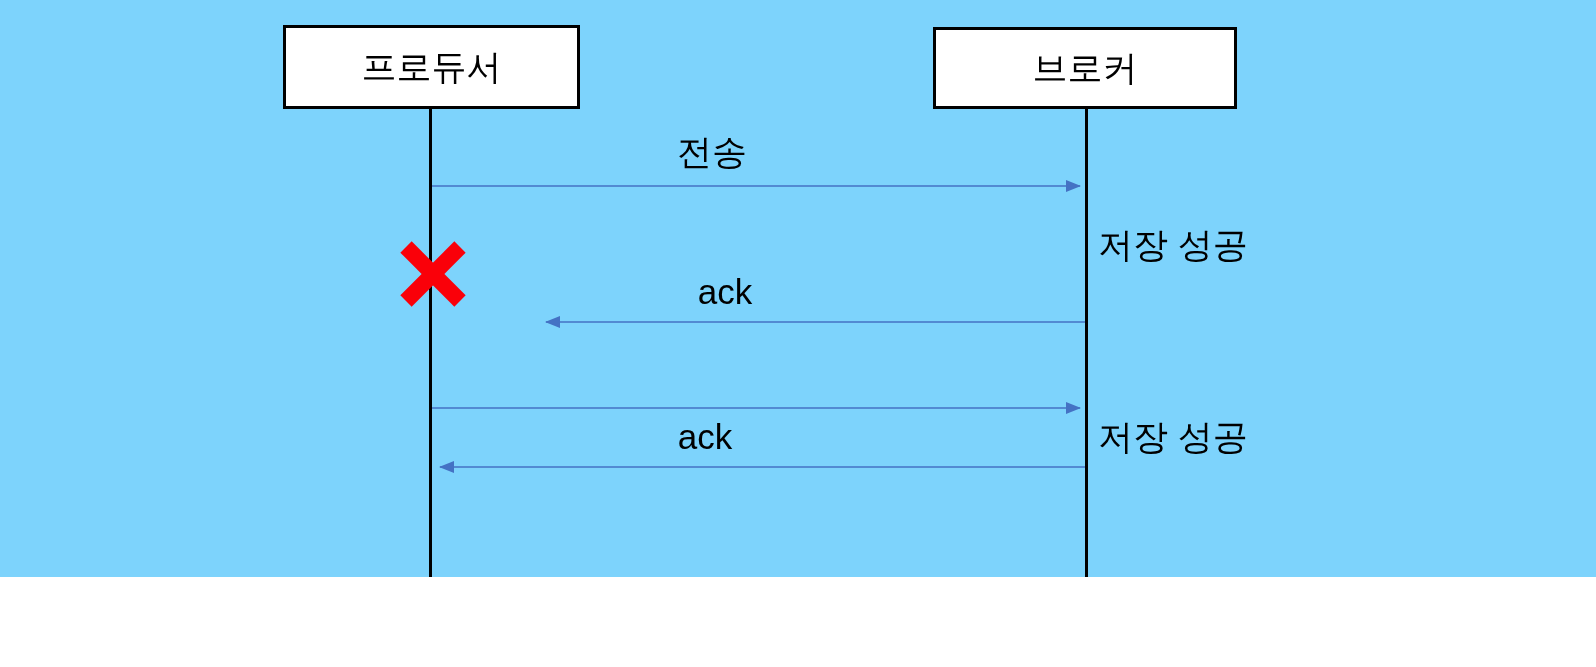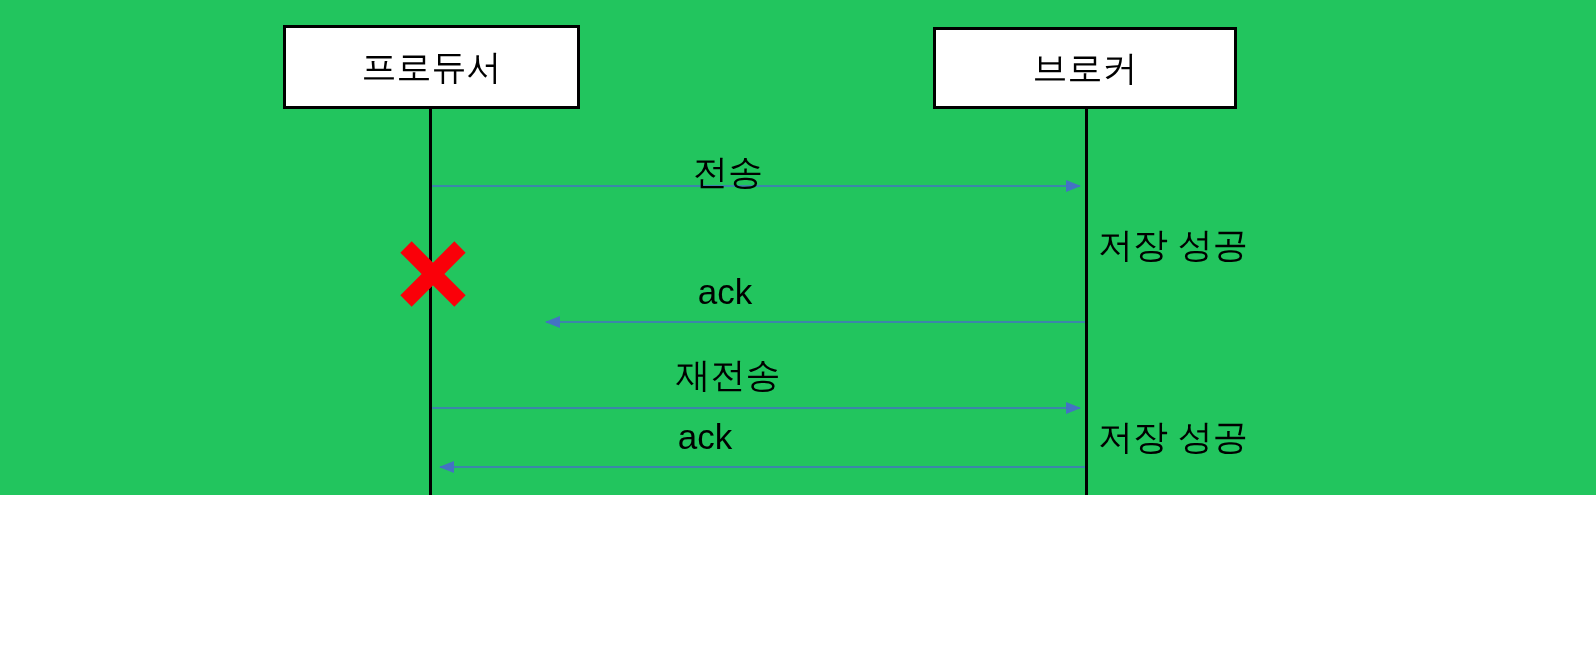--- a/index.html
+++ b/index.html
@@ -1,20 +1,20 @@
 <!DOCTYPE html>
 <html><head>
 <meta charset="utf-8">
 <style>
   html, body { margin: 0; padding: 0; background: #ffffff; }
   .canvas {
     position: relative;
     width: 1596px;
-    height: 495px;
-    background: #22c55e;
+    height: 577px;
+    background: #7dd3fc;
     font-family: "Liberation Sans", sans-serif;
     color: #000000;
     overflow: hidden;
   }
   .actor-box {
     position: absolute;
     border: 3px solid #000000;
     background: #ffffff;
     display: flex;
     align-items: center;
@@ -88,21 +88,20 @@
     </g>
     <g>
       <line x1="1085" y1="467" x2="440" y2="467" stroke="#4472C4" stroke-width="1.7" marker-end="url(#arrowhead)"></line>
     </g>
     <g>
       <line x1="406" y1="247" x2="460" y2="301" stroke="#FA0009" stroke-width="16"></line>
       <line x1="460" y1="247" x2="406" y2="301" stroke="#FA0009" stroke-width="16"></line>
     </g>
   </svg>
 
-  <div class="msg-label" style="left:728px; top:152px;margin-top:20px;">전송</div>
+  <div class="msg-label" style="left:712px; top:152px;">전송</div>
   <div class="msg-label" style="left:725px; top:292px;">ack</div>
-  <div class="msg-label" style="left:728px; top:375px;">재전송</div>
   <div class="msg-label" style="left:705px; top:437px;">ack</div>
 
   <div class="side-note" style="left:1098px; top:245px;">저장 성공</div>
   <div class="side-note" style="left:1098px; top:437px;">저장 성공</div>
 
 </div>
 
 </body></html>

